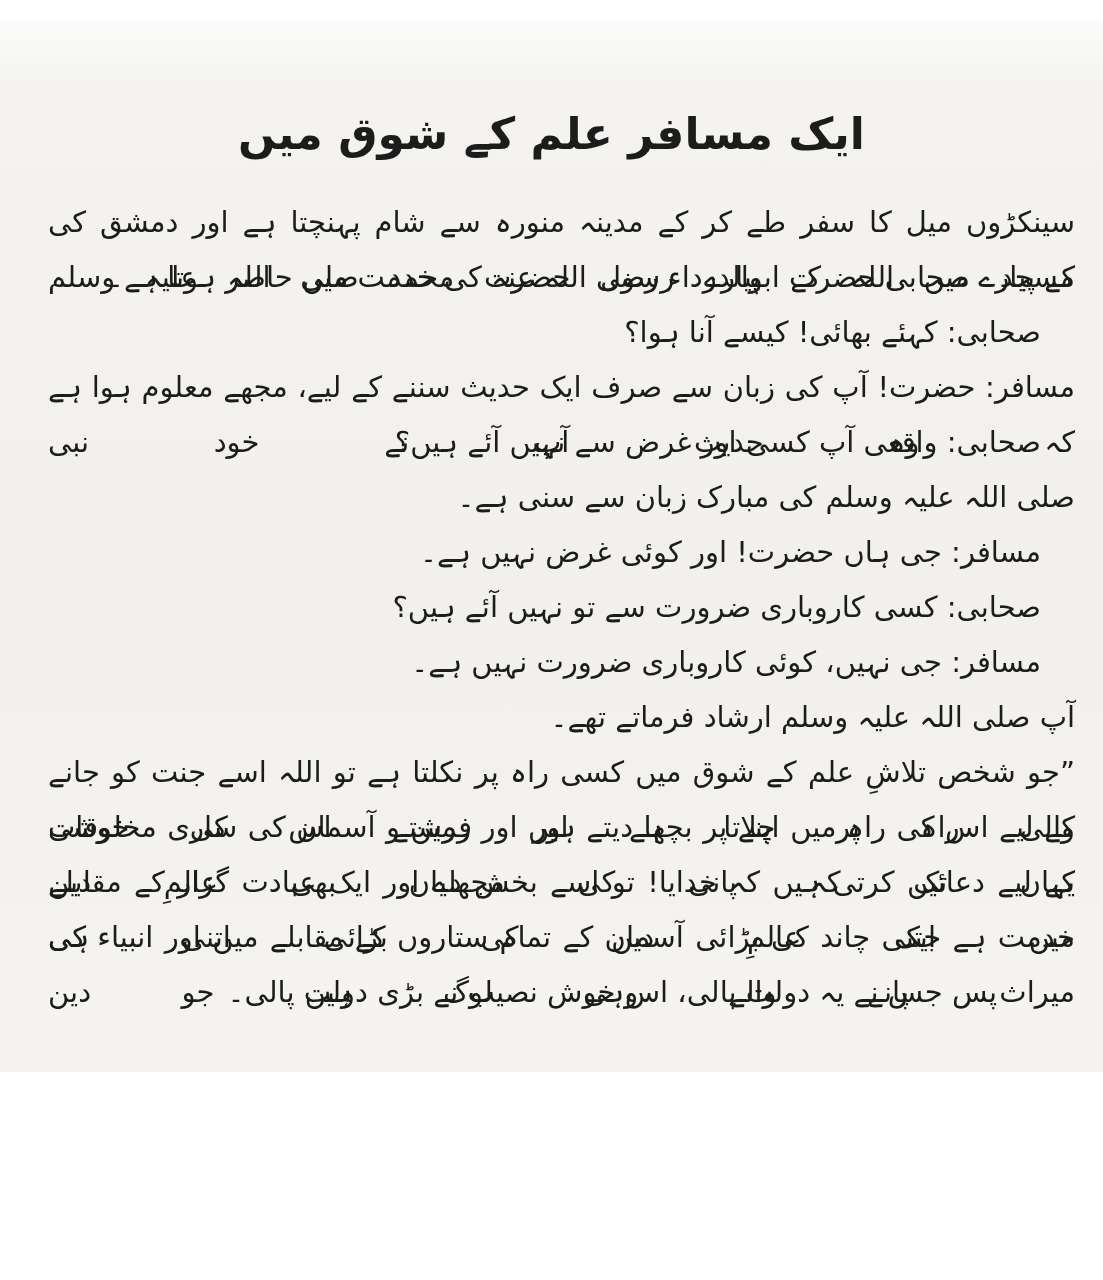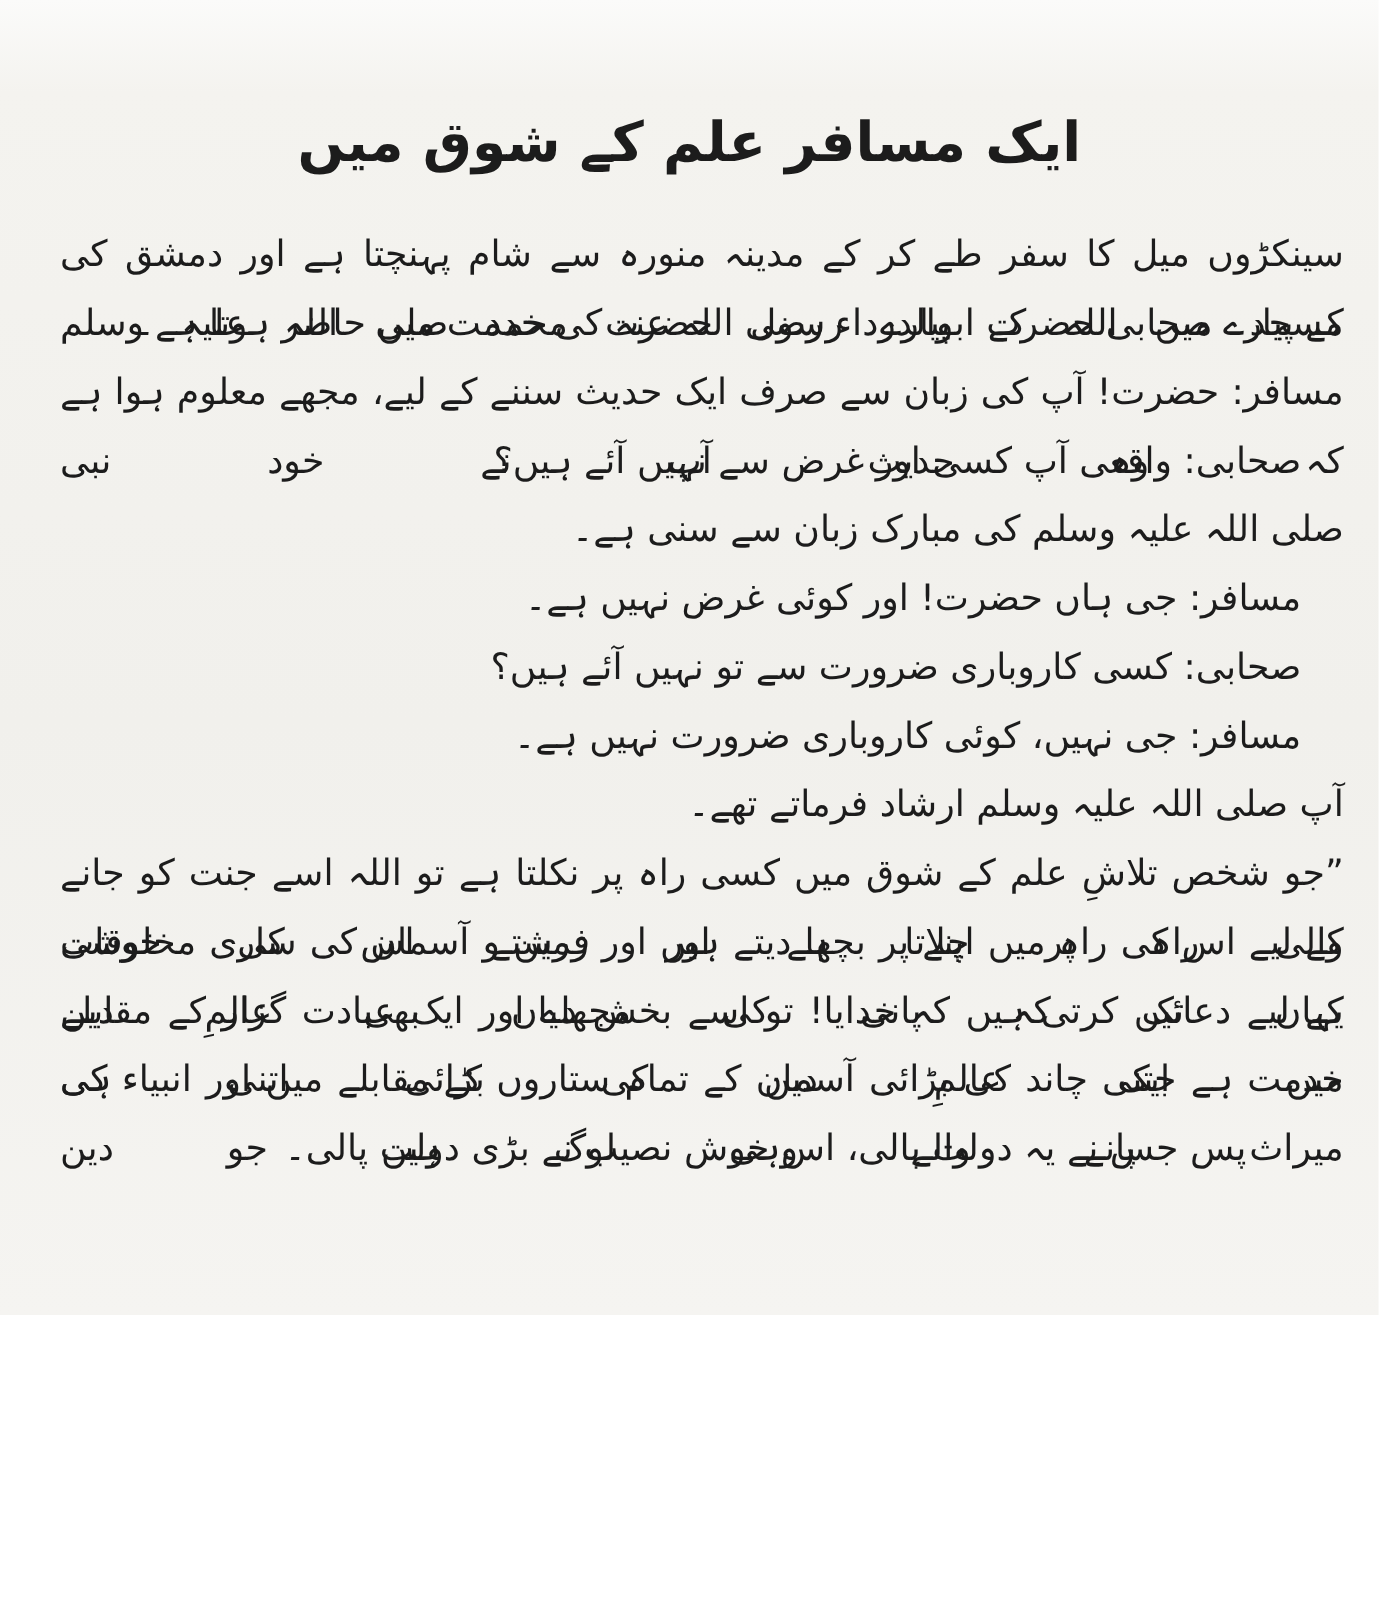--- a/index.html
+++ b/index.html
@@ -8,20 +8,21 @@
   }
   html,body{margin:0;padding:0;}
   .page{
     position:relative;
     width:1103px;
     height:1052px;
     background:linear-gradient(180deg,#fbfbfa 0%,var(--paper) 7%,#f1f0ec 55%,#f5f4f1 100%);
     font-family:"DejaVu Sans",sans-serif;
     color:var(--ink);
     overflow:hidden;
+    margin-top:20px;
   }
   .title{
     direction:rtl;
     text-align:center;
     padding-top:88px;
     font-size:44px;
     font-weight:bold;
     letter-spacing:0px;
   }
   .body{
@@ -57,20 +58,21 @@
 </head>
 <body>
 
 <div class="page">
 
   <div class="title">ایک مسافر علم کے شوق میں</div>
 
   <div class="body">
     <div class="line justify">سینکڑوں میل کا سفر طے کر کے مدینہ منورہ سے شام پہنچتا ہے اور دمشق کی مسجد میں اللہ کے پیارے رسول حضرت محمد صلی اللہ علیہ وسلم</div>
     <div class="line">کے پیارے صحابی حضرت ابوالدرداء رضی اللہ عنہ کی خدمت میں حاضر ہوتا ہے۔</div>
+    <div class="line dlg">صحابی: کہئے بھائی! کیسے آنا ہوا؟</div>
     <div class="line justify">مسافر: حضرت! آپ کی زبان سے صرف ایک حدیث سننے کے لیے، مجھے معلوم ہوا ہے کہ وہ حدیث آپ نے خود نبی</div>
     <div class="line dlg">صحابی: واقعی آپ کسی اور غرض سے نہیں آئے ہیں؟</div>
     <div class="line">صلی اللہ علیہ وسلم کی مبارک زبان سے سنی ہے۔</div>
     <div class="line dlg">مسافر: جی ہاں حضرت! اور کوئی غرض نہیں ہے۔</div>
     <div class="line dlg">صحابی: کسی کاروباری ضرورت سے تو نہیں آئے ہیں؟</div>
     <div class="line dlg">مسافر: جی نہیں، کوئی کاروباری ضرورت نہیں ہے۔</div>
     <div class="line">آپ صلی اللہ علیہ وسلم ارشاد فرماتے تھے۔</div>
     <div class="line justify">”جو شخص تلاشِ علم کے شوق میں کسی راہ پر نکلتا ہے تو اللہ اسے جنت کو جانے والی راہ پر چلاتا ہے اور فرشتے اس کی خوشی</div>
     <div class="line justify">کے لیے اس کی راہ میں اپنے پر بچھا دیتے ہیں اور زمین و آسمان کی ساری مخلوقات یہاں تک کہ پانی کی مچھلیاں بھی عالمِ دین</div>
     <div class="line justify">کے لیے دعائیں کرتی ہیں کہ خدایا! تو اسے بخش دے اور ایک عبادت گزار کے مقابلے میں ایک عالمِ دین کی بڑائی اتنی ہی</div>

